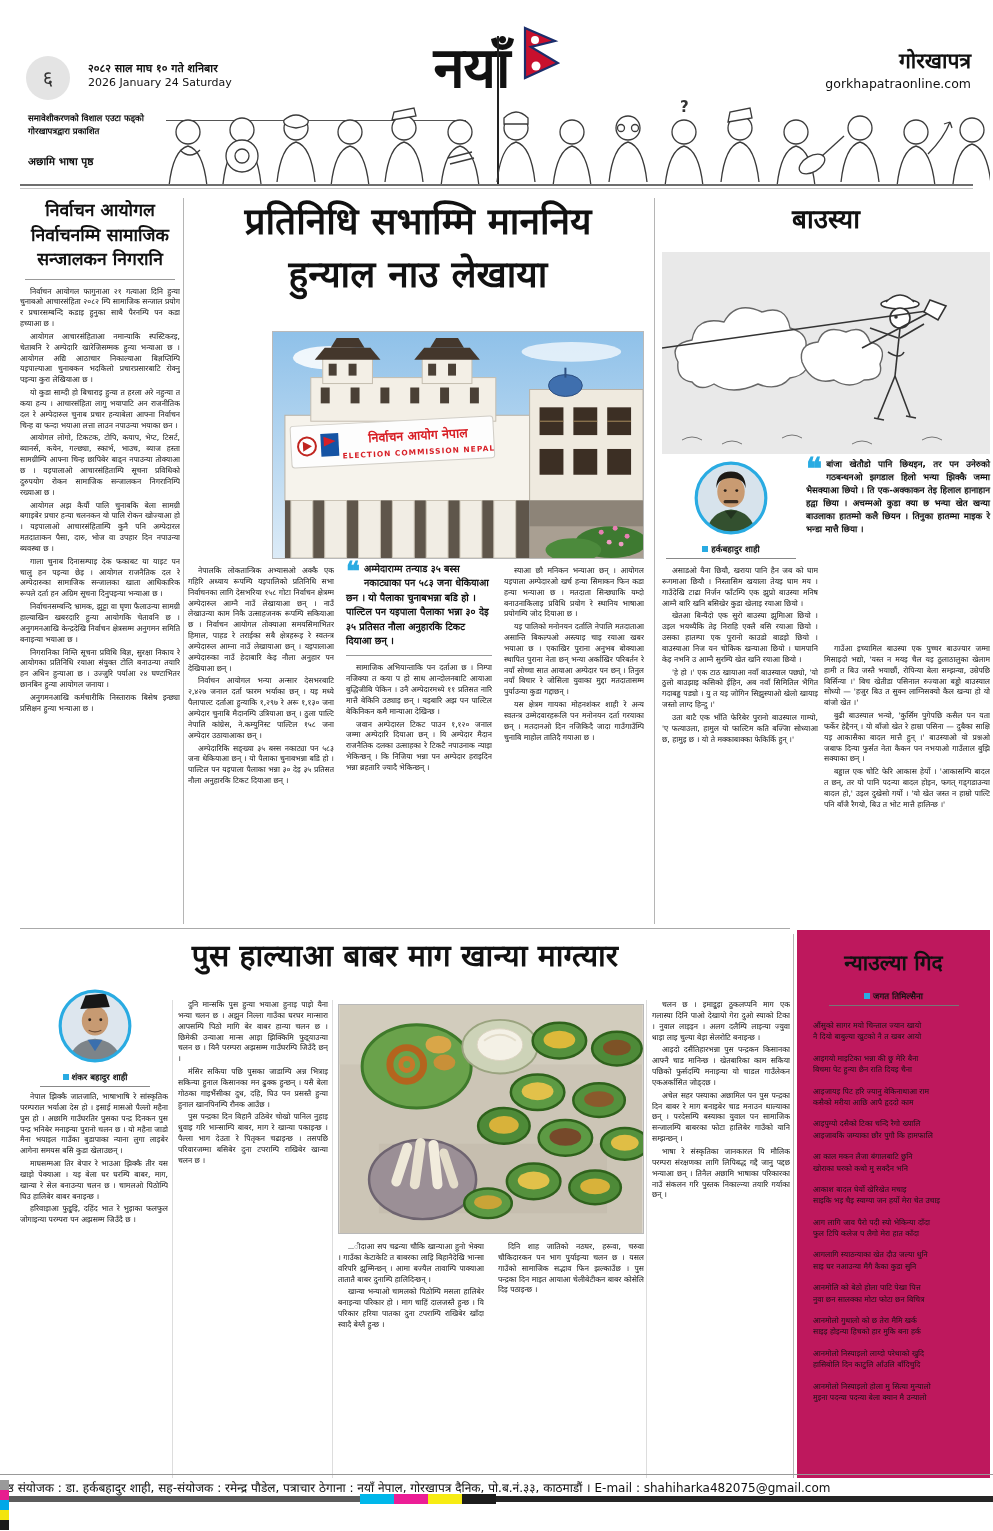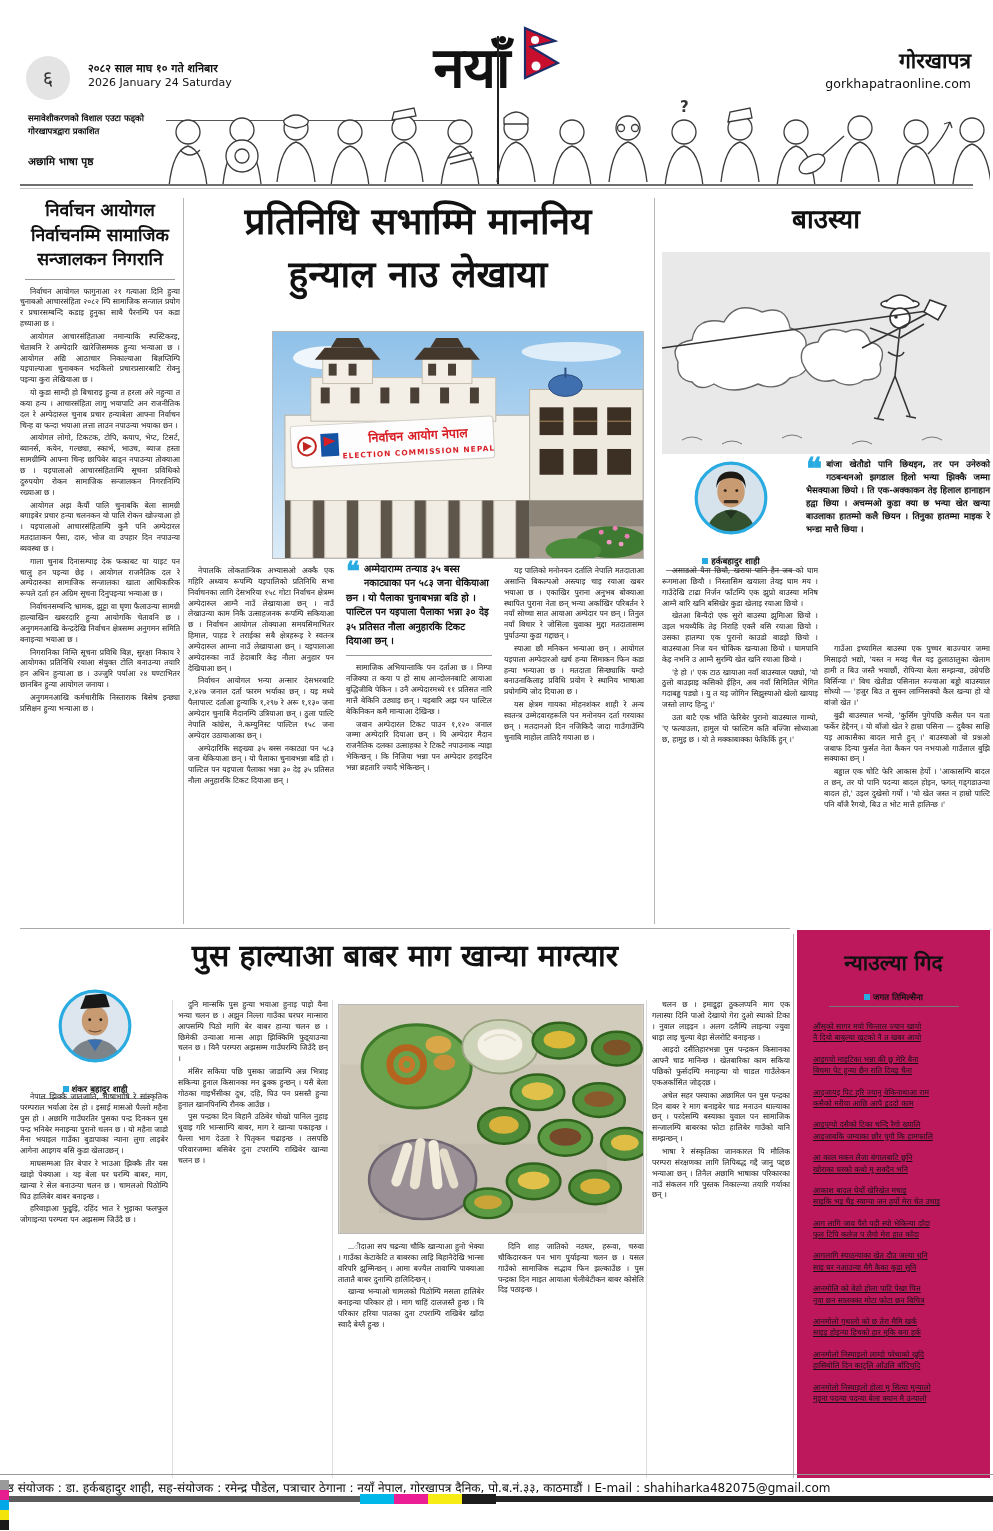--- a/index.html
+++ b/index.html
@@ -42,21 +42,21 @@
   .mc1 { left:188px; top:566px; width:146px; height:358px; }
   .mc2 { left:346px; top:562px; width:146px; height:362px; }
   .mc3 { left:504px; top:566px; width:140px; height:358px; }
   .pq { font-size:9.6px; font-weight:bold; line-height:1.5; text-align:left; border-bottom:1px solid #999; padding-bottom:7px; margin-bottom:7px; }
   .pq .qm { float:left; font-size:26px; color:#29abe2; line-height:0.75; margin-right:4px; font-family:"DejaVu Serif", serif; }
 
   
   .ra-head { left:662px; top:200px; width:328px; text-align:center; font-size:26px; font-weight:bold; }
   .illo { left:662px; top:252px; width:328px; height:202px; background:#e9e9e9; }
   .byline { text-align:center; }
-  .byline .name { font-size:8.5px; font-weight:bold; margin-top:15px; padding-bottom:4px; border-bottom:1px solid #888; }
+  .byline .name { font-size:8.5px; font-weight:bold; margin-top:3px; padding-bottom:4px; border-bottom:1px solid #888; }
   .bl-sq { display:inline-block; width:6px; height:6px; background:#29abe2; margin-right:3px; }
   .ra-byline { left:666px; top:460px; width:130px; }
   .ra-quote { left:806px; top:458px; width:184px; font-size:8.7px; font-weight:bold; line-height:1.5; text-align:justify; }
   .ra-quote .qm { float:left; font-size:30px; color:#29abe2; line-height:0.75; margin-right:4px; font-family:"DejaVu Serif", serif; }
   .rc1 { left:662px; top:566px; width:156px; height:358px; }
   .rc2 { left:824px; top:644px; width:166px; height:280px; }
 
   
   .b-rule { left:20px; top:928px; width:770px; height:1px; background:#aaa; }
   .b-head { left:20px; top:934px; width:770px; text-align:center; font-size:30px; font-weight:bold; }
@@ -66,21 +66,21 @@
   .bphoto { left:338px; top:1004px; width:306px; height:230px; border:1px solid #b9b9b9; }
   .bcC { left:338px; top:1242px; width:146px; height:238px; }
   .bcD { left:498px; top:1242px; width:146px; height:238px; }
   .bcE { left:652px; top:1000px; width:138px; height:478px; }
 
   
   .poem { left:797px; top:930px; width:193px; height:548px; background:#be185d; overflow:hidden; }
   .poem h3 { text-align:center; font-size:21px; font-weight:bold; margin-top:18px; }
   .poem .byline { margin:14px auto 0; width:130px; }
   .poem .name { border-bottom:1px solid #777; }
-  .stanzas { padding:14px 10px 0 16px; font-size:7.6px; line-height:1.5;text-decoration:underline; }
+  .stanzas { padding:14px 10px 0 16px; font-size:7.6px; line-height:1.5; }
   .stanza { white-space:pre-line; margin:0 0 10px 0; }
 
   
   .f-rule { left:0; top:1474px; width:993px; height:1px; background:#999; }
   .f-text { left:0; top:1479px; width:993px; font-size:12px; }
   .bar-gray { left:0; top:1496px; width:360px; height:6px; background:#5c5c5c; }
   .patch { top:1494px; width:34px; height:10px; }
   .bar-black { left:496px; top:1496px; width:497px; height:6px; background:#262626; }
   .reg { left:0; width:9px; height:10px; }
 </style>
@@ -274,22 +274,22 @@
       <span class="qm">❝</span>
       <span>अम्मेदाराम्म तन्याड ३५ बस्स नकाट्याका पन ५८३ जना धेकियाआ छन । यो पैलाका चुनाबभन्ना बडि हो । पाल्टिल पन यइपाला पैलाका भन्ना ३० देइ ३५ प्रतिसत नौला अनुहारकि टिकट दियाआ छन् ।</span>
     </div>
     <div class="bodycol" style="height:280px;">
         <p class="para">सामाजिक अभियान्ताकि पन दर्ताआ छ । निम्पा नजिक्या त कया प हो साध आन्दोलनबाटि आयाआ बुद्धिजीबि पेकिन । उनै अम्पेदारमध्ये ११ प्रतिसत नारि मात्तै बेकिनि उठ्याइ छन् । यइबारि अझ पन पाल्टिल बेकिनिकन कमै मान्याआ देखिन्छ ।</p>
         <p class="para">जवान अम्पेदारल टिकट पाउन १,१२० जनाल जम्मा अम्पेदारि दियाआ छन् । यि अम्पेदार मैदान राजनैतिक दलका उत्साहका रे टिकटै नपाउनाक न्याइा भेकिन्छन् । कि निजिया भन्ना पन अम्पेदार हराइदिन भन्ना ब्रहतारि ज्यादै भेकिन्छन् ।</p>
       </div>
   </div>
 
   <div class="abs bodycol mc3">
+      <p class="para">स्याआ छौ मनिकन भन्याआ छन् । आयोगल यइपाला अम्पेदारओ खर्च हन्या सिमाकन फिन कडा हन्या भन्याआ छ । मतदाता सिन्छ्याकि यम्दो बनाउनाकिलाइ प्रविधि प्रयोग रे स्थानिय भाषाआ प्रयोगम्पि जोद दियाआ छ ।</p>
       <p class="para">यइ पालिको मनोनयन दर्तालि नेपालि मतदाताआ असान्ति बिकल्पओ अस्त्याइ चाइ रयाआ खबर भयाआ छ । एकाखिर पुराना अनुभब बोक्याआ स्थापित पुराना नेता छन् भन्या अर्काखिर परिबर्तन रे नयाँ सोच्चा सात आयाआ अम्पेदार पन छन् । तिनुल नयाँ बिचार रे जोसिला युवाका मुद्दा मतदातासम्म पुर्याउन्या कुडा गद्दाछन् ।</p>
-      <p class="para">स्याआ छौ मनिकन भन्याआ छन् । आयोगल यइपाला अम्पेदारओ खर्च हन्या सिमाकन फिन कडा हन्या भन्याआ छ । मतदाता सिन्छ्याकि यम्दो बनाउनाकिलाइ प्रविधि प्रयोग रे स्थानिय भाषाआ प्रयोगम्पि जोद दियाआ छ ।</p>
       <p class="para">यस क्षेत्रम गायका मोहनशंकर शाही रे अन्य स्वतन्त्र उम्मेदवारहरूलि पन मनोनयन दर्ता गरयाका छन् । मतदानओ दिन नजिकिदै जादा गाउँगाउँम्पि चुनाबि माहोल तातिदै गयाआ छ ।</p>
     </div>
 
   <div class="abs vrule" style="left:654px; top:198px; height:726px;"></div>
 
   <div class="abs ra-head">बाउस्या</div>
 
   <svg class="abs illo" viewBox="0 0 328 202">
     <rect width="328" height="202" fill="#e9e9e9"></rect>
     <g fill="#fff" stroke="#666" stroke-width="1.4">
@@ -375,21 +375,21 @@
         <circle cx="31" cy="30" r="1.4" fill="#2a2019"></circle>
           <circle cx="41.5" cy="30" r="1.4" fill="#2a2019"></circle>
         <path d="M30,40 Q36,43 42,40" stroke="#6b4a33" stroke-width="1.2" fill="none"></path>
       </g>
       <circle cx="36" cy="36" r="33" fill="none" stroke="#29abe2" stroke-width="3"></circle>
     </svg>
     <div class="name"><span class="bl-sq"></span><span>शंकर बहादुर शाही</span></div>
   </div>
 
   <div class="abs bodycol bcA">
-      <p class="para">नेपाल झिक्कै जातजाति, भाषाभाषि रे सांस्कृतिक परम्पराल भर्याआ देस हो । इसाई मासओ पैल्लो महैना पुस हो । अछामि गाउँघरतिर पुसका पन्द्र दिनकन पुस पन्द्र भनिबेर मनाइन्या पुरानो चलन छ । यो महैना जाडो मैना भयाइल गाउँका बुडापाका न्याना लुगा लाइबेर आगेना आइगय बसि कुडा खेलाउछन् ।</p>
+      <p class="para">नेपाल झिक्कै जातजाति, भाषाभाषि रे सांस्कृतिक परम्पराल भर्याआ देस हो । इसाई मासओ पैल्लो महैना पुस हो । अछामि गाउँघरतिर पुसका पन्द्र दिनकन पुस पन्द्र भनिबेर मनाइन्या पुरानो चलन छ । यो महैना जाडो मैना भयाइल गाउँका बुडापाका न्याना लुगा लाइबेर आगेना समयस बसि कुडा खेलाउछन् ।</p>
       <p class="para">माघसम्मआ तिर बेपार रे भाउआ झिक्कै तीर यस खाइो पेक्याआ । यइ बेला घर घरम्पि बाबर, माग, खान्या रे सेल बनाउन्या चलन छ । चामलओ पिठोम्पि घिउ हालिबेर बाबर बनाइन्छ ।</p>
       <p class="para">हरिवाइाआ फुइुइि, दहिंद भात रे भुइाका फलफुल जोगाइन्या परम्परा पन अझसम्म जिउँदै छ ।</p>
     </div>
   <div class="abs bodycol bcB">
       <p class="para">दुनि मान्सकि पुस हुन्या भयाआ हुनाइ पाइो यैना भन्या चलन छ । अझुन निल्ला गाउँका घरघर मान्सारा आपसम्पि पिठो मागि बेर बाबर हान्या चलन छ । छिमेकी उन्याआ मान्स आइा झिक्किमि फुइ्याउन्या चलन छ । यिनै परम्परा अझसम्म गाउँघरम्पि जिउँदै छन् ।</p>
       <p class="para">मंसिर सकिया पछि पुसका जाडाम्पि अन्न भित्राइ सकिन्या हुनाल किसानका मन ढुक्क हुन्छन् । यसै बेला गोठका गाइभैंसीका दुध, दहि, घिउ पन प्रसस्तै हुन्या हुनाल खानपिनम्पि रौनक आउँछ ।</p>
       <p class="para">पुस पन्द्रका दिन बिहानै उठिबेर चोखो पानिल नुहाइ धुवाइ गरि भान्साम्पि बाबर, माग रे खान्या पकाइन्छ । पैल्ला भाग देउता रे पितृकन चढाइन्छ । तसपछि परिवारजम्मा बसिबेर दुना टपराम्पि राखिबेर खान्या चलन छ ।</p>
     </div>
 
   <svg class="abs bphoto" viewBox="0 0 306 230">

